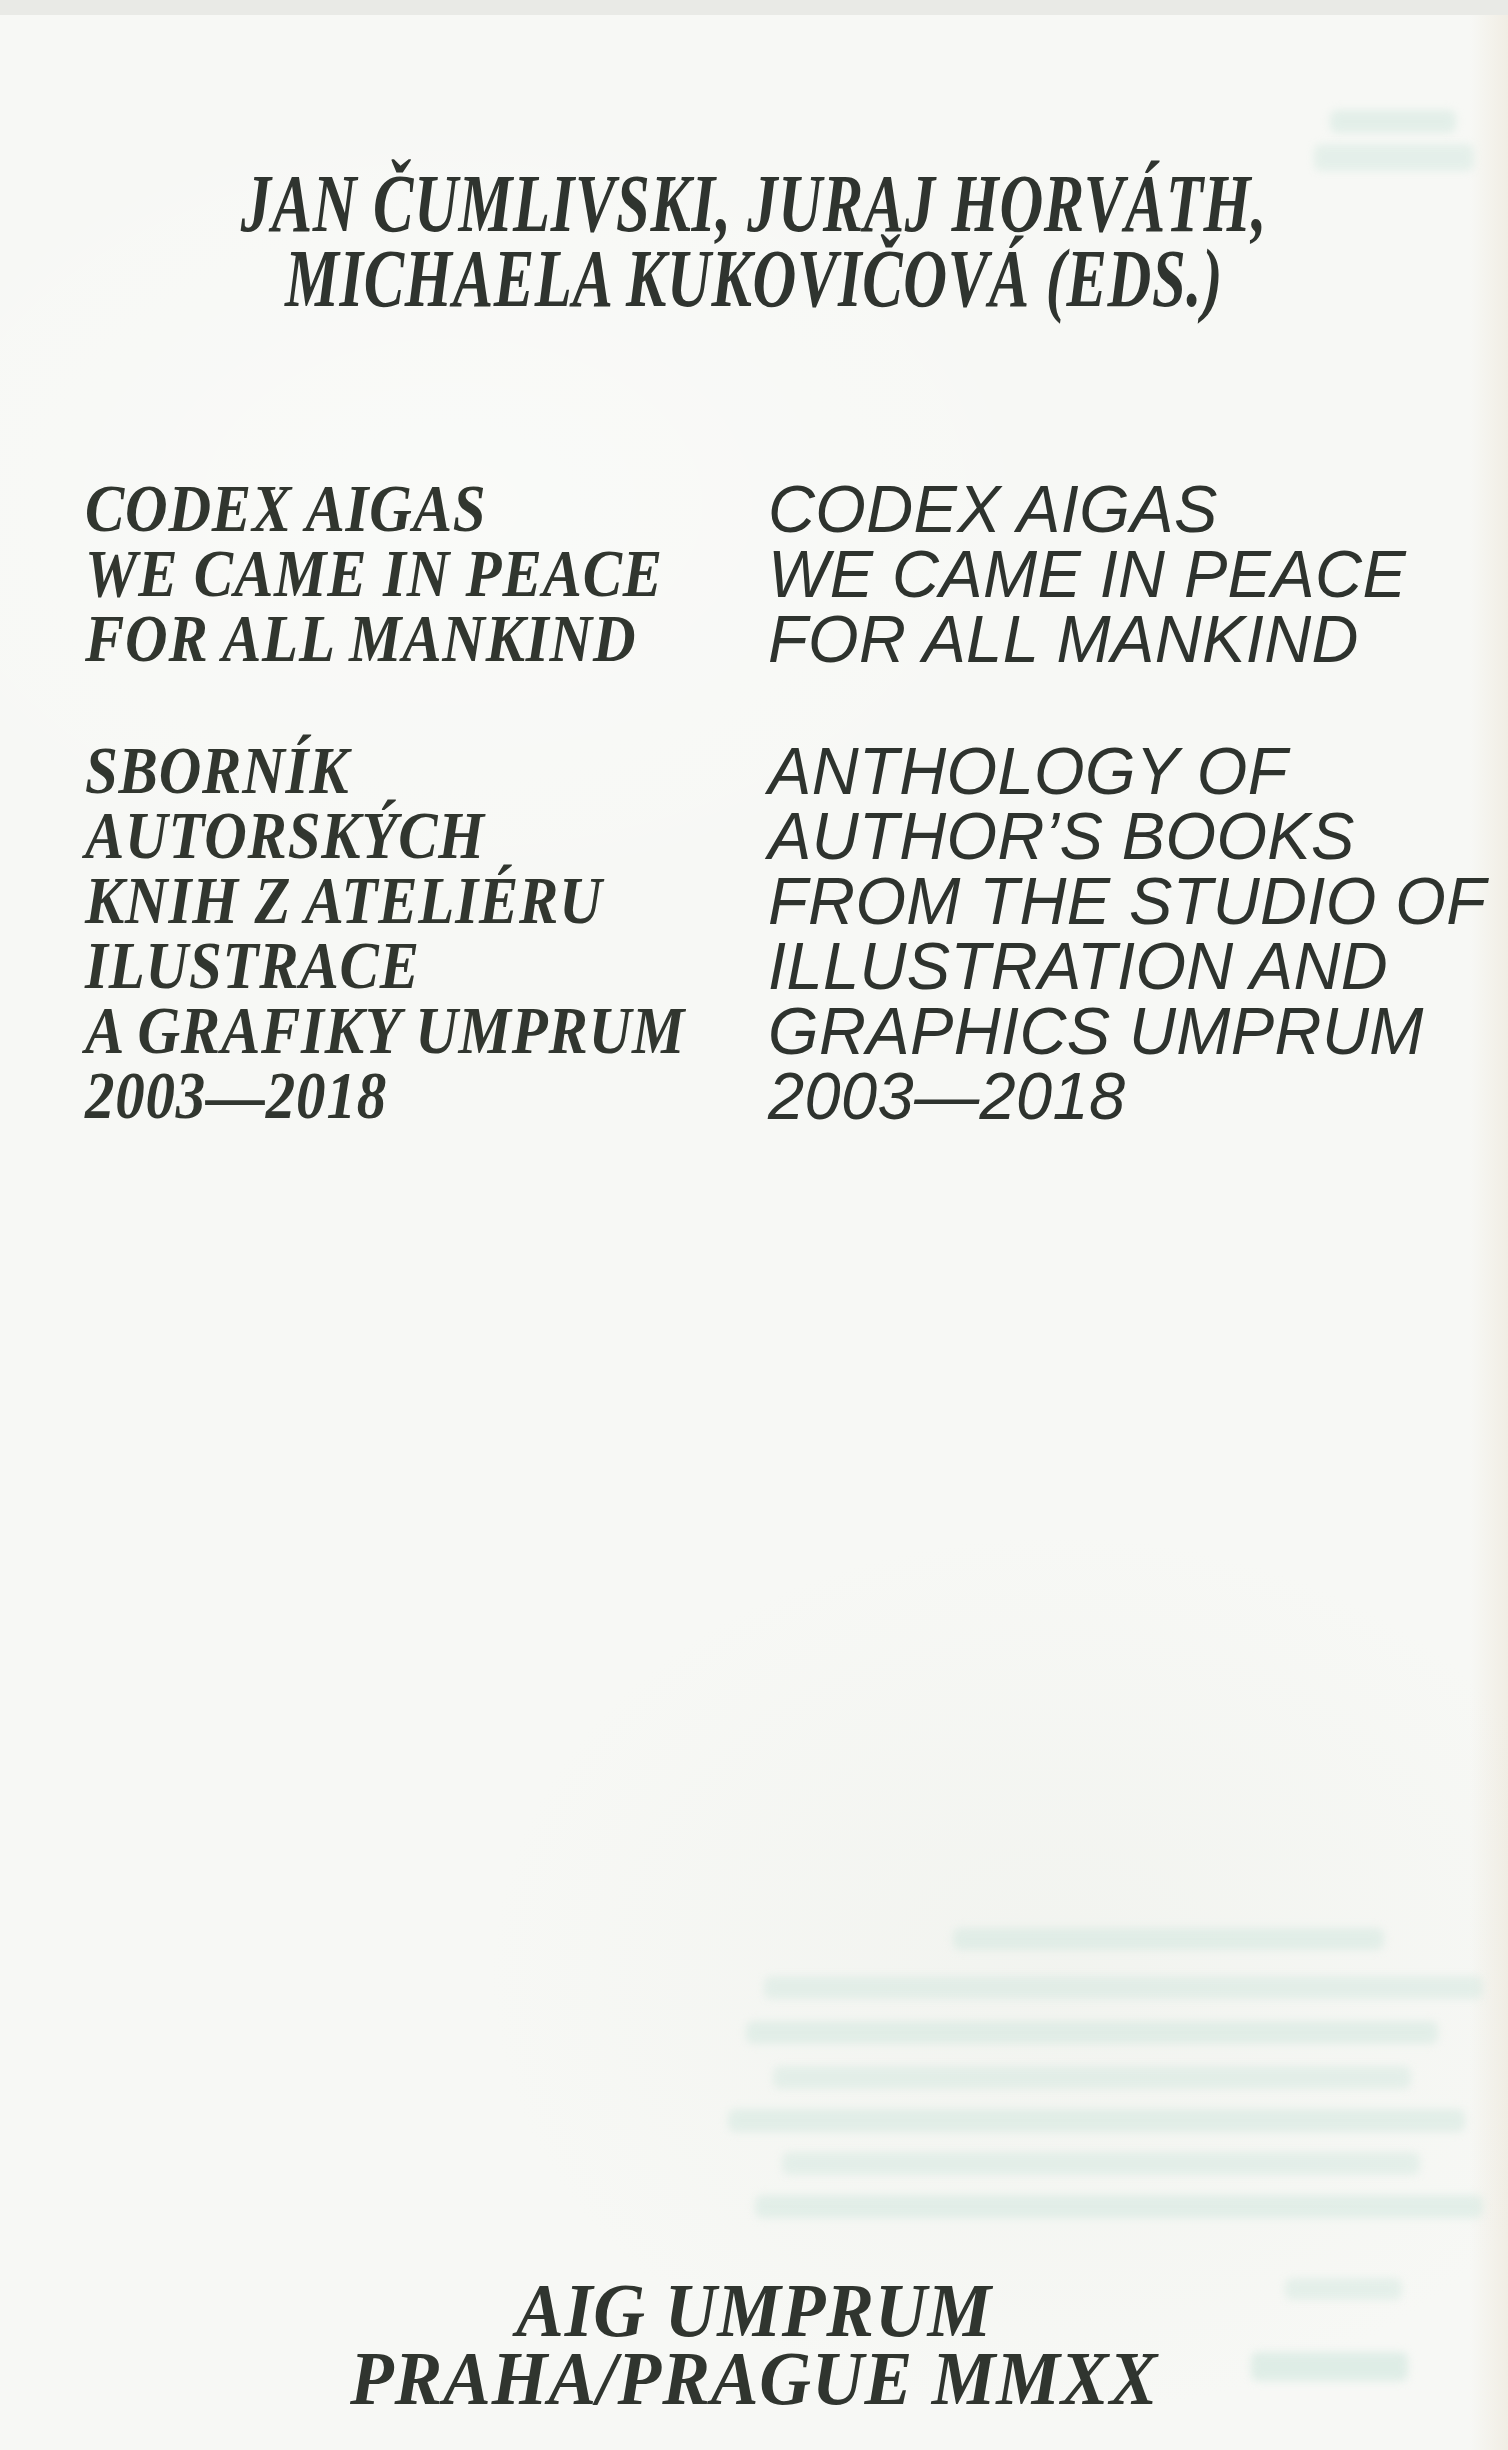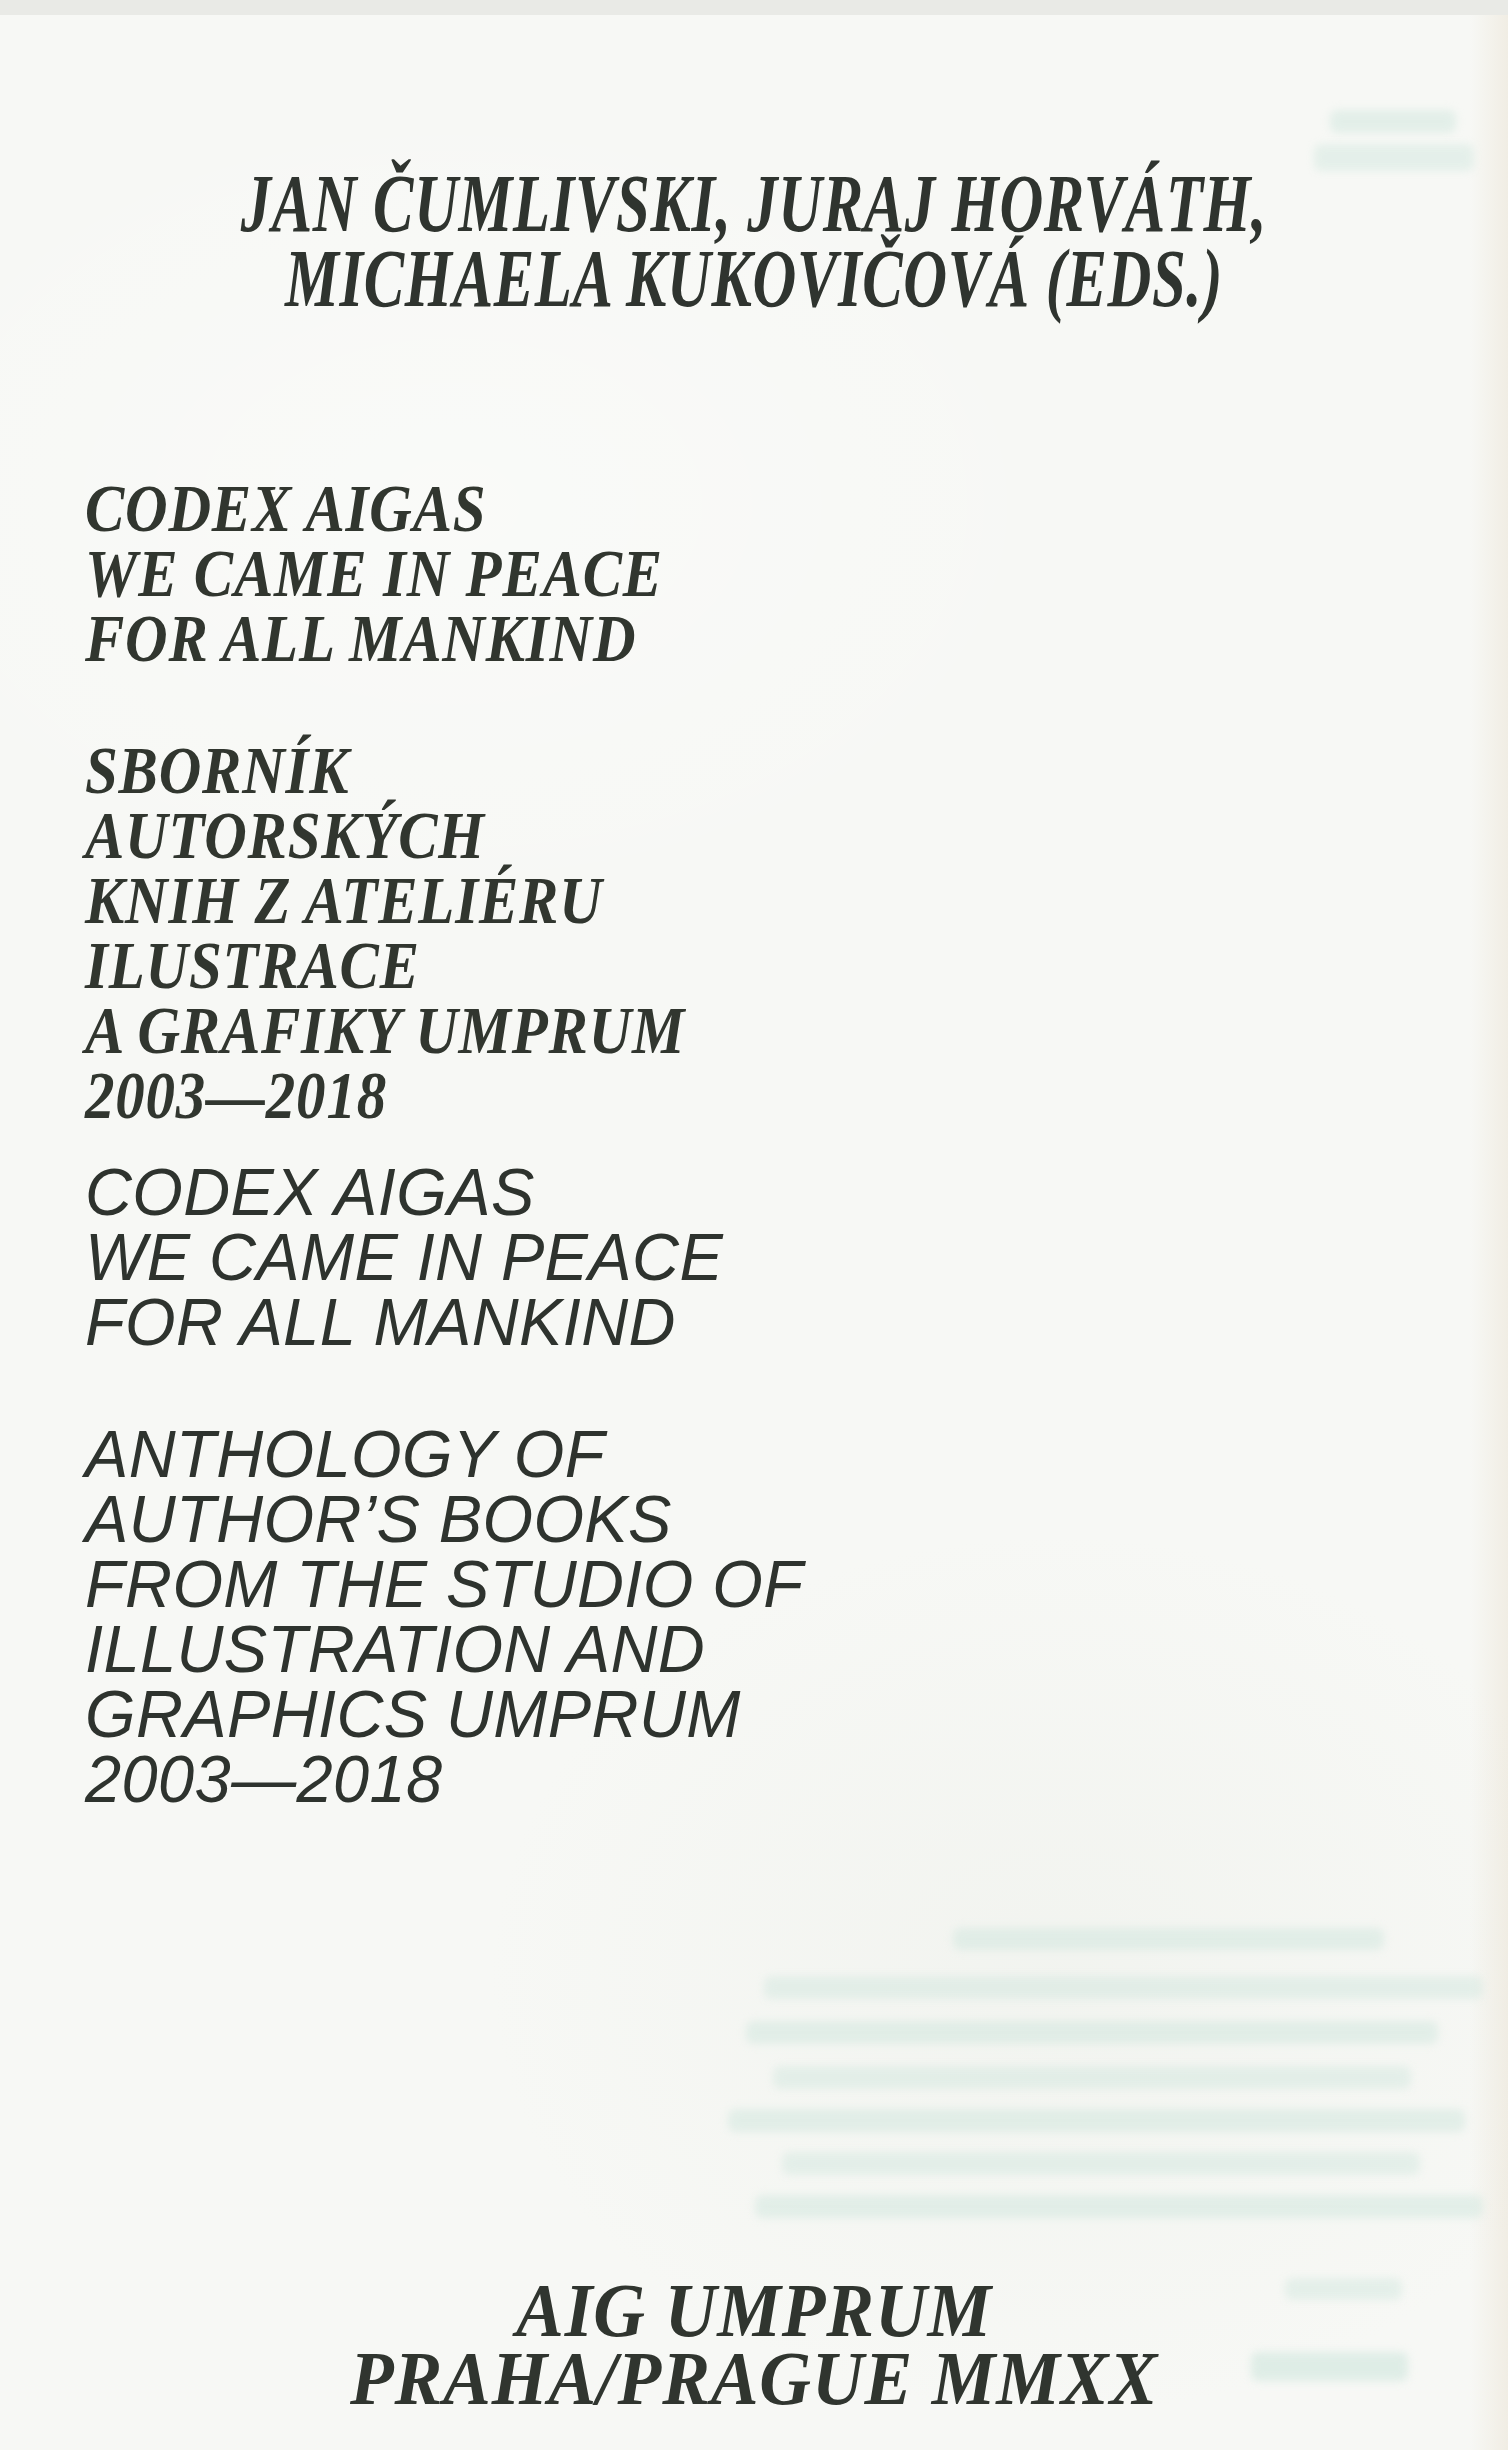--- a/index.html
+++ b/index.html
@@ -46,21 +46,21 @@
     font-size:83px;line-height:75px;font-weight:700;
     letter-spacing:0.9px;
     transform:scaleX(0.73);transform-origin:50% 0;
     color:#2f342f;
     white-space:nowrap;
   }
 
   
   .titles{
     position:absolute;top:461px;left:85px;right:0;
-    display:flex;align-items:flex-start;flex-direction:column;
+    display:flex;align-items:flex-start;
   }
   .col{white-space:nowrap;}
   .col-cs{
     width:683px;flex:0 0 683px;
     font-family:"Liberation Serif","DejaVu Serif",serif;
     font-size:67px;line-height:65px;font-weight:700;
     letter-spacing:0.9px;
     transform:scaleX(0.88);transform-origin:0 0;
   }
   .col-en{

